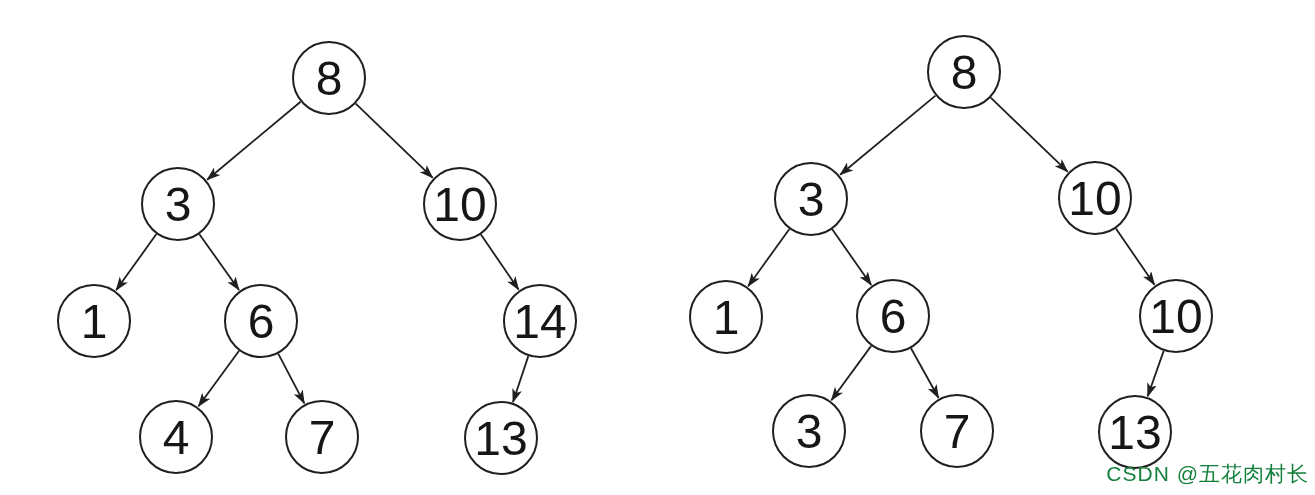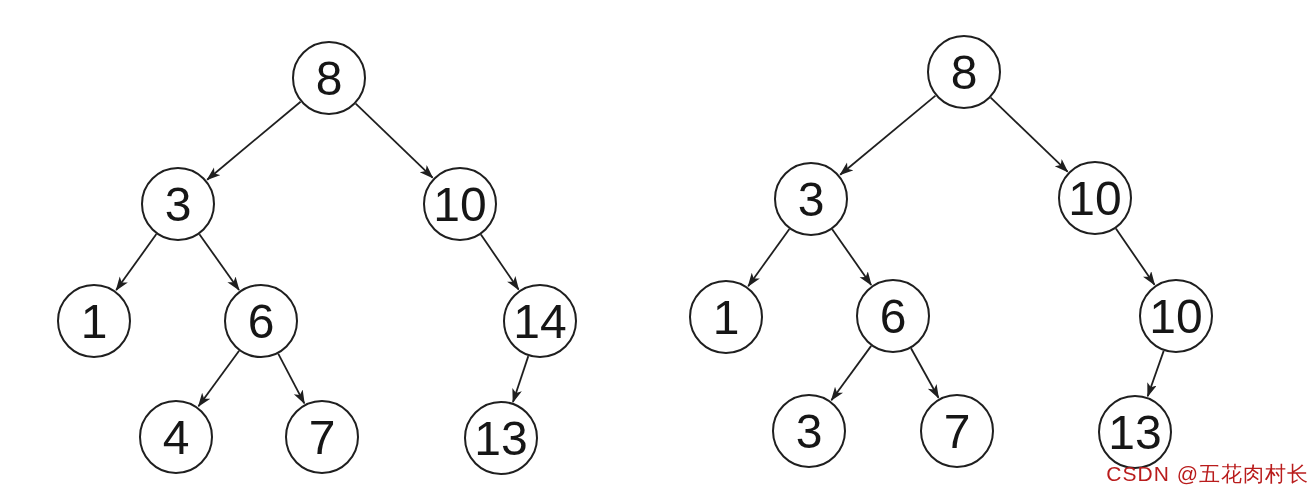--- a/index.html
+++ b/index.html
@@ -26,21 +26,21 @@
     font-size: 48px;
     fill: #161616;
     text-anchor: middle;
   }
   .watermark {
     position: absolute;
     right: 6px;
     bottom: 7px;
     font-size: 21px;
     letter-spacing: 1px;
-    color: #b91c1c;
+    color: #15803d;
     font-family: "Liberation Sans", sans-serif;
     user-select: none;
     white-space: nowrap;
   }
 </style>
 </head>
 <body>
 
 <svg id="diagram-canvas" viewBox="0 0 1315 495" xmlns="http://www.w3.org/2000/svg">
   <defs>

